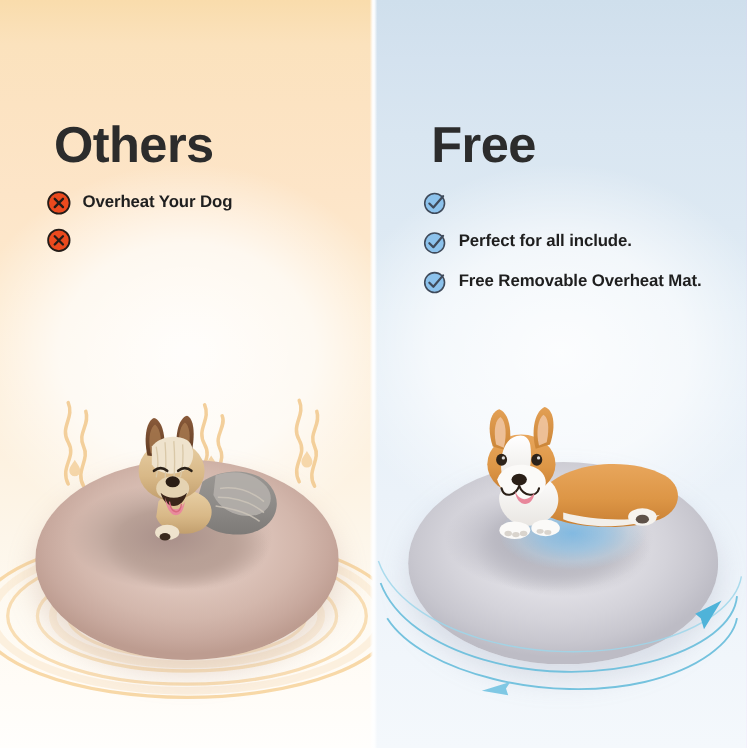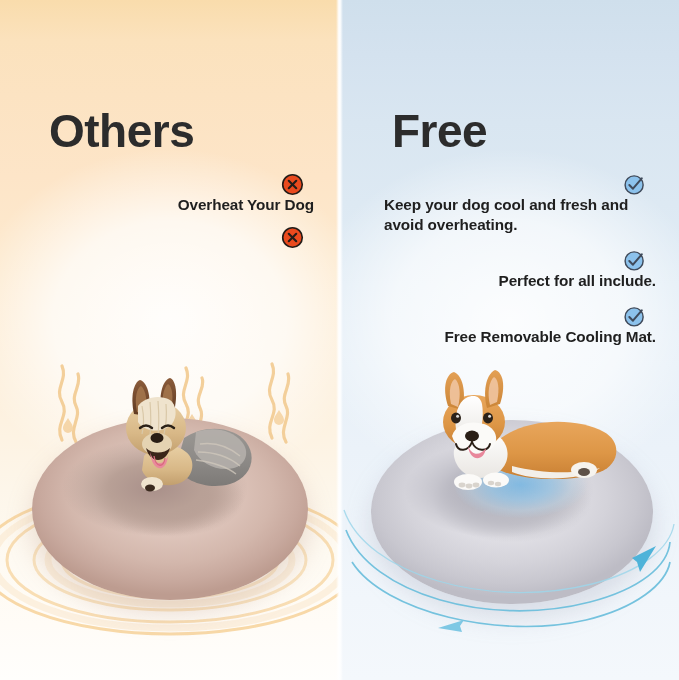--- a/index.html
+++ b/index.html
@@ -44,21 +44,21 @@
   .heading{position:absolute;font-weight:bold;color:#2c2c2c;
     letter-spacing:-.5px;line-height:1;font-size:46px;}
   #heading-others{left:49px;top:108px;}
   #heading-ours{left:392px;top:108px;}
 
   
   .list{position:absolute;width:272px;}
   #list-others{left:42px;top:172px;}
   #list-ours{left:384px;top:172px;}
 
-  .row{display:flex;align-items:flex-end;margin-bottom:11px;flex-direction:column;}
+  .row{display:flex;align-items:center;margin-bottom:11px;}
   .row:last-child{margin-bottom:0;}
   .bullet-icon{flex:0 0 auto;width:23px;height:23px;margin-right:10px;
     position:relative;top:1px;}
   .bullet-icon svg{display:block;width:23px;height:23px;overflow:visible;}
   .row-text{font-size:15.3px;font-weight:bold;color:#1f1f1f;
     line-height:1.26;letter-spacing:-.1px;}
   #list-ours .row{margin-bottom:13px;}
   #list-ours .row-text{line-height:1.3;}
 
   
@@ -306,36 +306,35 @@
   <div class="heading" id="heading-ours">Free</div>
 
   <div class="list" id="list-ours">
     <div class="row">
       <span class="bullet-icon">
         <svg viewBox="0 0 24 24">
           <circle cx="11.6" cy="12.4" r="9.4" fill="#8cc2ec" stroke="#3f4a5a" stroke-width="1.5"></circle>
           <path d="M6.6 12.6 L10.4 16.4 L19.6 5.6" stroke="#3f4a5a" stroke-width="2.1" fill="none" stroke-linecap="round" stroke-linejoin="round"></path>
         </svg>
       </span>
-      <span class="row-text">Keep your dog cool and fresh and avoid overheating.</span>
     </div>
     <div class="row">
       <span class="bullet-icon">
         <svg viewBox="0 0 24 24">
           <circle cx="11.6" cy="12.4" r="9.4" fill="#8cc2ec" stroke="#3f4a5a" stroke-width="1.5"></circle>
           <path d="M6.6 12.6 L10.4 16.4 L19.6 5.6" stroke="#3f4a5a" stroke-width="2.1" fill="none" stroke-linecap="round" stroke-linejoin="round"></path>
         </svg>
       </span>
       <span class="row-text">Perfect for all include.</span>
     </div>
     <div class="row">
       <span class="bullet-icon">
         <svg viewBox="0 0 24 24">
           <circle cx="11.6" cy="12.4" r="9.4" fill="#8cc2ec" stroke="#3f4a5a" stroke-width="1.5"></circle>
           <path d="M6.6 12.6 L10.4 16.4 L19.6 5.6" stroke="#3f4a5a" stroke-width="2.1" fill="none" stroke-linecap="round" stroke-linejoin="round"></path>
         </svg>
       </span>
-      <span class="row-text">Free Removable Cooling Mat.</span>
+      <span class="row-text">Free Removable Overheat Mat.</span>
     </div>
   </div>
 
   <div id="divider"></div>
 </div>
 
 </body></html>

